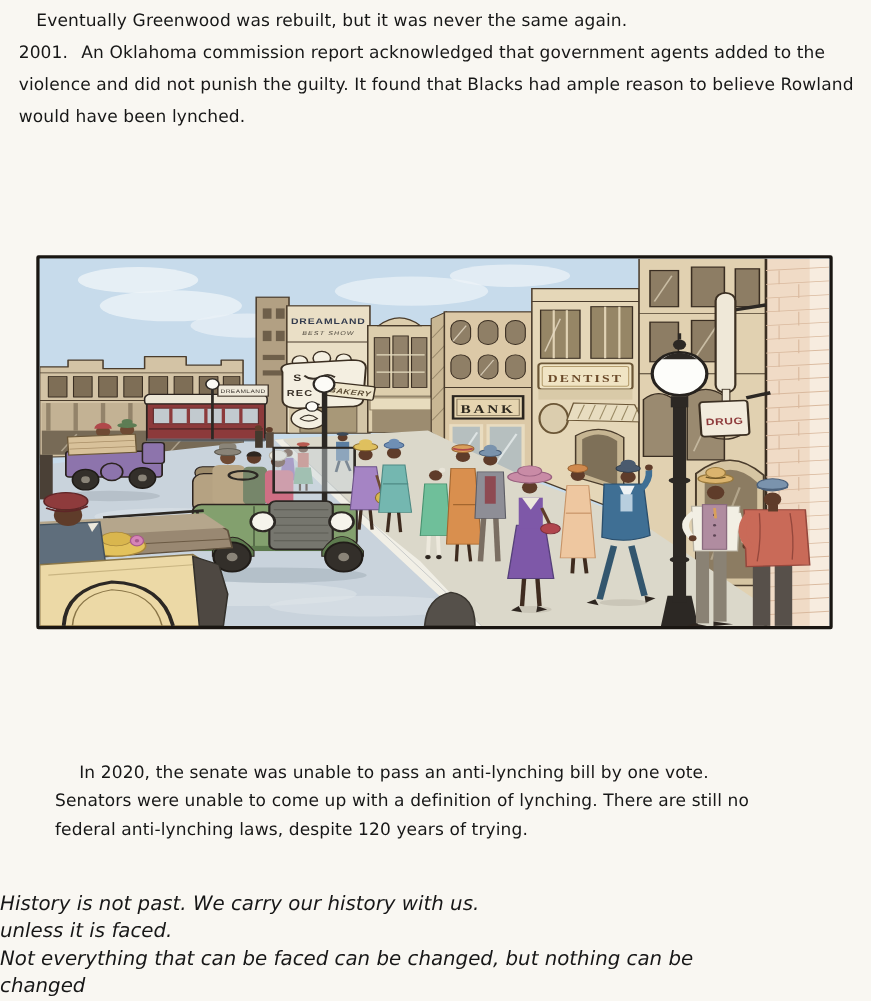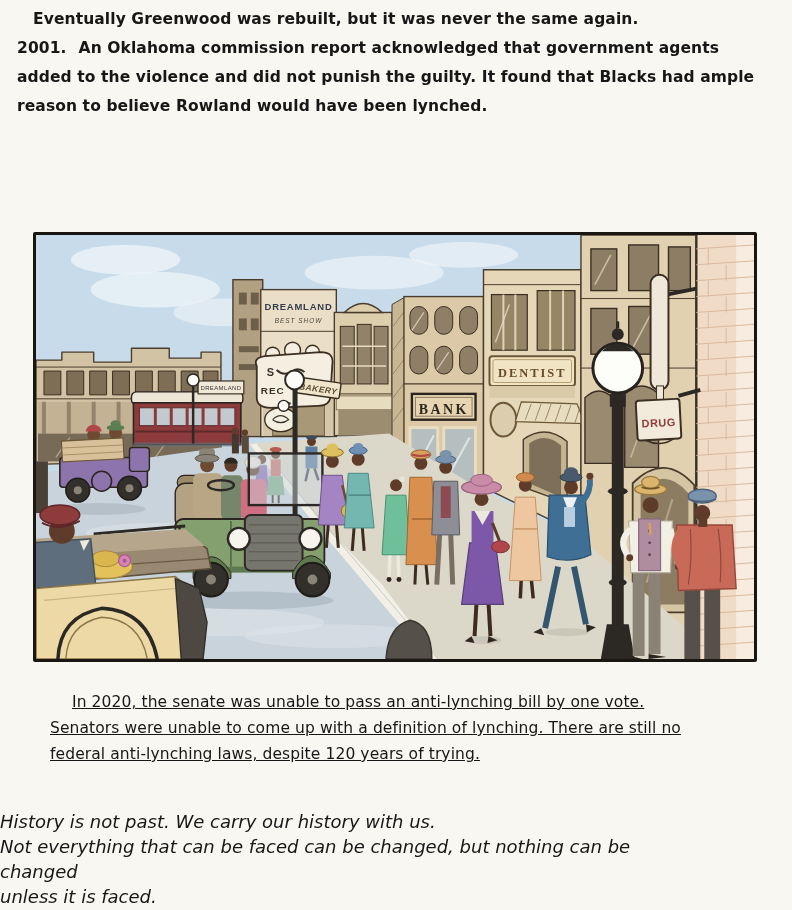--- a/index.html
+++ b/index.html
@@ -4,36 +4,36 @@
 <style>
   html,body{margin:0;padding:0;}
   body{
     width:792px;height:910px;position:relative;overflow:hidden;
     background:#f9f7f2;
     font-family:"DejaVu Sans","Liberation Sans",sans-serif;
     color:#171717;
   }
   .top-text{
     position:absolute;left:17px;top:5px;width:762px;
-    font-size:15.5px;line-height:29px;font-weight:700;
+    font-size:15.5px;line-height:29px;font-weight:400;
     letter-spacing:.1px;
   }
   .top-text p{margin:0;}
   .indent{text-indent:16px;}
   .year{display:inline-block;margin-right:12px;text-align:center;}
   .panel{
-    position:absolute;left:33px;top:232px;width:724px;height:430px;
+    position:absolute;left:33px;top:232px;width:724px;height:340px;
     border:3px solid #1a1612;border-radius:2px;
     box-sizing:border-box;background:#c7dbeb;overflow:hidden;
   }
   .panel svg{display:block;width:100%;height:100%;}
   .bottom-text{
     position:absolute;left:50px;top:689px;width:662px;
     font-size:15.5px;line-height:26px;font-weight:500;
-    text-indent:22px;letter-spacing:.1px;text-decoration:underline;
+    text-indent:22px;letter-spacing:.1px;
   }
   .quote{
     position:absolute;left:0;top:809px;width:712px;
     font-style:italic;
     font-size:18px;line-height:25px;font-weight:500;
   }
   .quote div{margin:0;}
   .attribution{margin-top:1px;}
   text{font-family:"Liberation Sans",sans-serif;}
   .serif{font-family:"Liberation Serif",serif;}
@@ -613,16 +613,16 @@
     <path d="M30,427 Q32,392 66,385 Q104,387 112,427" fill="none" stroke="#8a7648" stroke-width="1.4"></path>
     <polygon points="140,346 164,356 172,390 168,427 146,427" fill="#4e4842" stroke="#33302a" stroke-width="1.4"></polygon>
   </g>
 </svg>
 </div>
 
 <div class="bottom-text">In 2020, the senate was unable to pass an anti-lynching bill by one vote. Senators were unable to come up with a definition of lynching. There are still no federal anti-lynching laws, despite 120 years of trying.</div>
 
 <div class="quote">
   <div>History is not past. We carry our history with us.</div>
+  <div>unless it is faced.</div>
   <div>Not everything that can be faced can be changed, but nothing can be changed</div>
-  <div>unless it is faced.</div>
   <div class="attribution">~James Baldwin</div>
 </div>
 
 </body></html>

